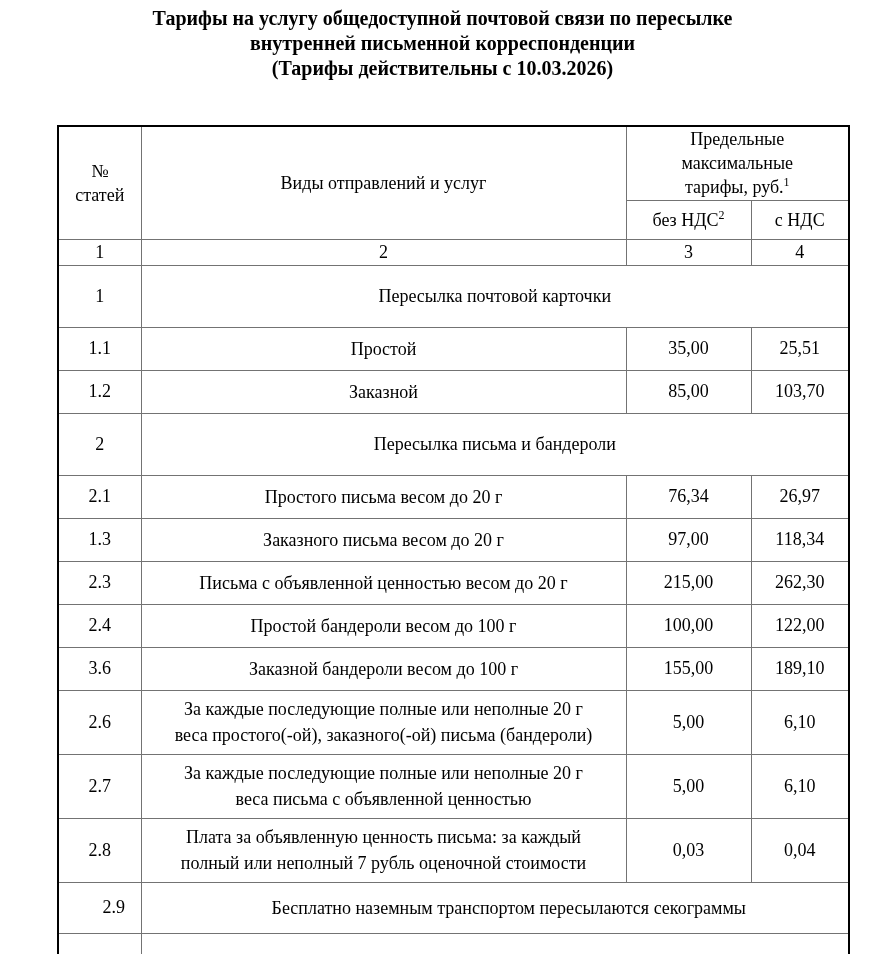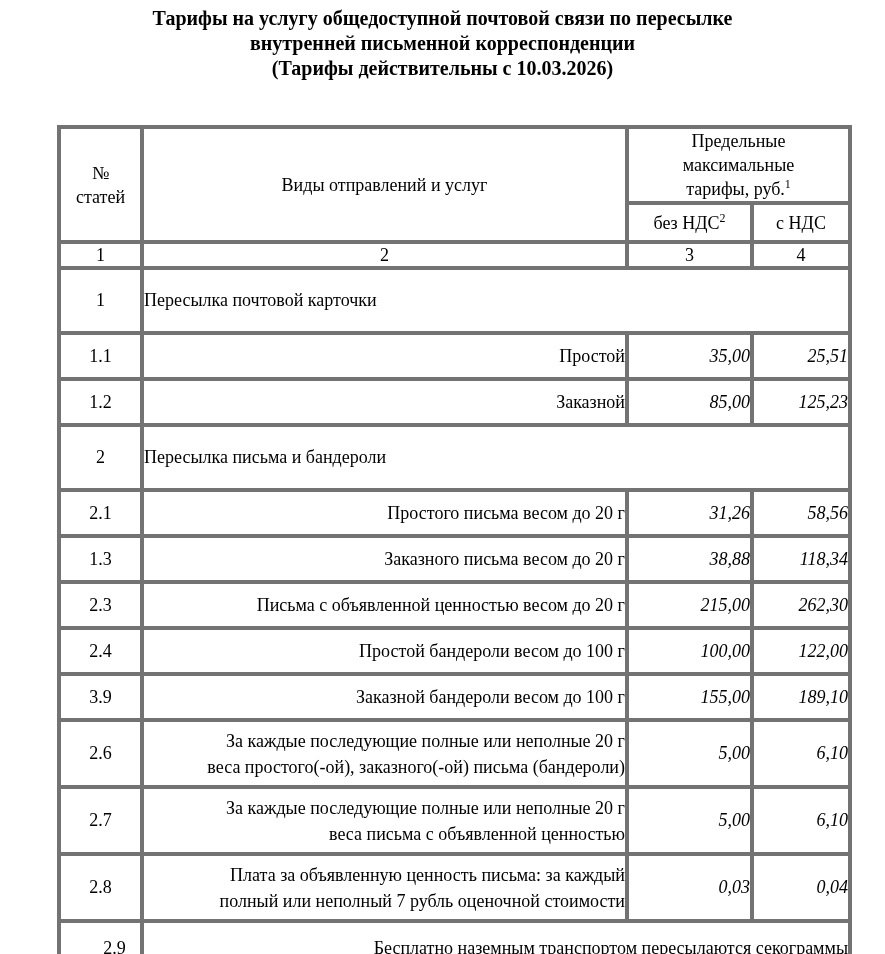--- a/index.html
+++ b/index.html
@@ -21,45 +21,46 @@
     white-space: pre-line;
   }
   table.tariff {
     border-collapse: collapse;
     table-layout: fixed;
     width: 791px;
     margin: 44px 0 0 57px;
     border: 2px solid #000000;
   }
   .tariff th, .tariff td {
-    border: 4px solid #737373;
+    border: 1px solid #737373;
     padding: 0;
     vertical-align: middle;
     font-size: 18px;
     font-weight: normal;
     color: #000000;
     overflow: hidden;
   }
   .tariff thead th { text-align: center; line-height: 24px; }
   .pre { white-space: pre-line; }
   sup.fn { font-size: 12px; line-height: 0; vertical-align: super; }
   .h-main  { height: 74px; }
   .h-sub   { height: 39px; }
   .h-index { height: 26px; }
   .idx { text-align: center; font-size: 17px; }
   .num { text-align: center; }
   .label {
-    text-align: right;
+    text-align: center;
     padding: 0 10px 0 9px;
     line-height: 26px;
     white-space: pre-line;
   }
-  .val { text-align: right; font-weight: bold; font-style: italic; }
+  .val { text-align: center; font-weight: bold; }
   .section-num { font-weight: bold; }
   .section-label {
+    text-align: center;
     font-weight: bold;
     font-size: 19px;
     padding: 0 6px;
     white-space: normal;
   }
   .r-section td { height: 61px; }
   .r-single  td { height: 42px; }
   .r-double  td { height: 63px; }
   .r-merged  td { height: 50px; padding-left: 28px; }
   .r-partial td { height: 40px; }
@@ -111,58 +112,58 @@
         <td class="num">1.1</td>
         <td class="label">Простой</td>
         <td class="val">35,00</td>
         <td class="val">25,51</td>
       </tr>
 
       <tr class="r-single">
         <td class="num">1.2</td>
         <td class="label">Заказной</td>
         <td class="val">85,00</td>
-        <td class="val">125,23</td>
+        <td class="val">103,70</td>
       </tr>
 
       <tr class="r-section">
         <td class="num section-num">2</td>
         <td class="section-label" colspan="3">Пересылка письма и бандероли</td>
       </tr>
 
       <tr class="r-single">
         <td class="num">2.1</td>
         <td class="label">Простого письма весом до 20 г</td>
-        <td class="val">31,26</td>
-        <td class="val">58,56</td>
+        <td class="val">76,34</td>
+        <td class="val">26,97</td>
       </tr>
 
       <tr class="r-single">
         <td class="num">1.3</td>
         <td class="label">Заказного письма весом до 20 г</td>
-        <td class="val">38,88</td>
+        <td class="val">97,00</td>
         <td class="val">118,34</td>
       </tr>
 
       <tr class="r-single">
         <td class="num">2.3</td>
         <td class="label">Письма с объявленной ценностью весом до 20 г</td>
         <td class="val">215,00</td>
         <td class="val">262,30</td>
       </tr>
 
       <tr class="r-single">
         <td class="num">2.4</td>
         <td class="label">Простой бандероли весом до 100 г</td>
         <td class="val">100,00</td>
         <td class="val">122,00</td>
       </tr>
 
       <tr class="r-single">
-        <td class="num">3.9</td>
+        <td class="num">3.6</td>
         <td class="label">Заказной бандероли весом до 100 г</td>
         <td class="val">155,00</td>
         <td class="val">189,10</td>
       </tr>
 
       <tr class="r-double">
         <td class="num">2.6</td>
         <td class="label">За каждые последующие полные или неполные 20 г
 веса простого(-ой), заказного(-ой) письма (бандероли)</td>
         <td class="val">5,00</td>

